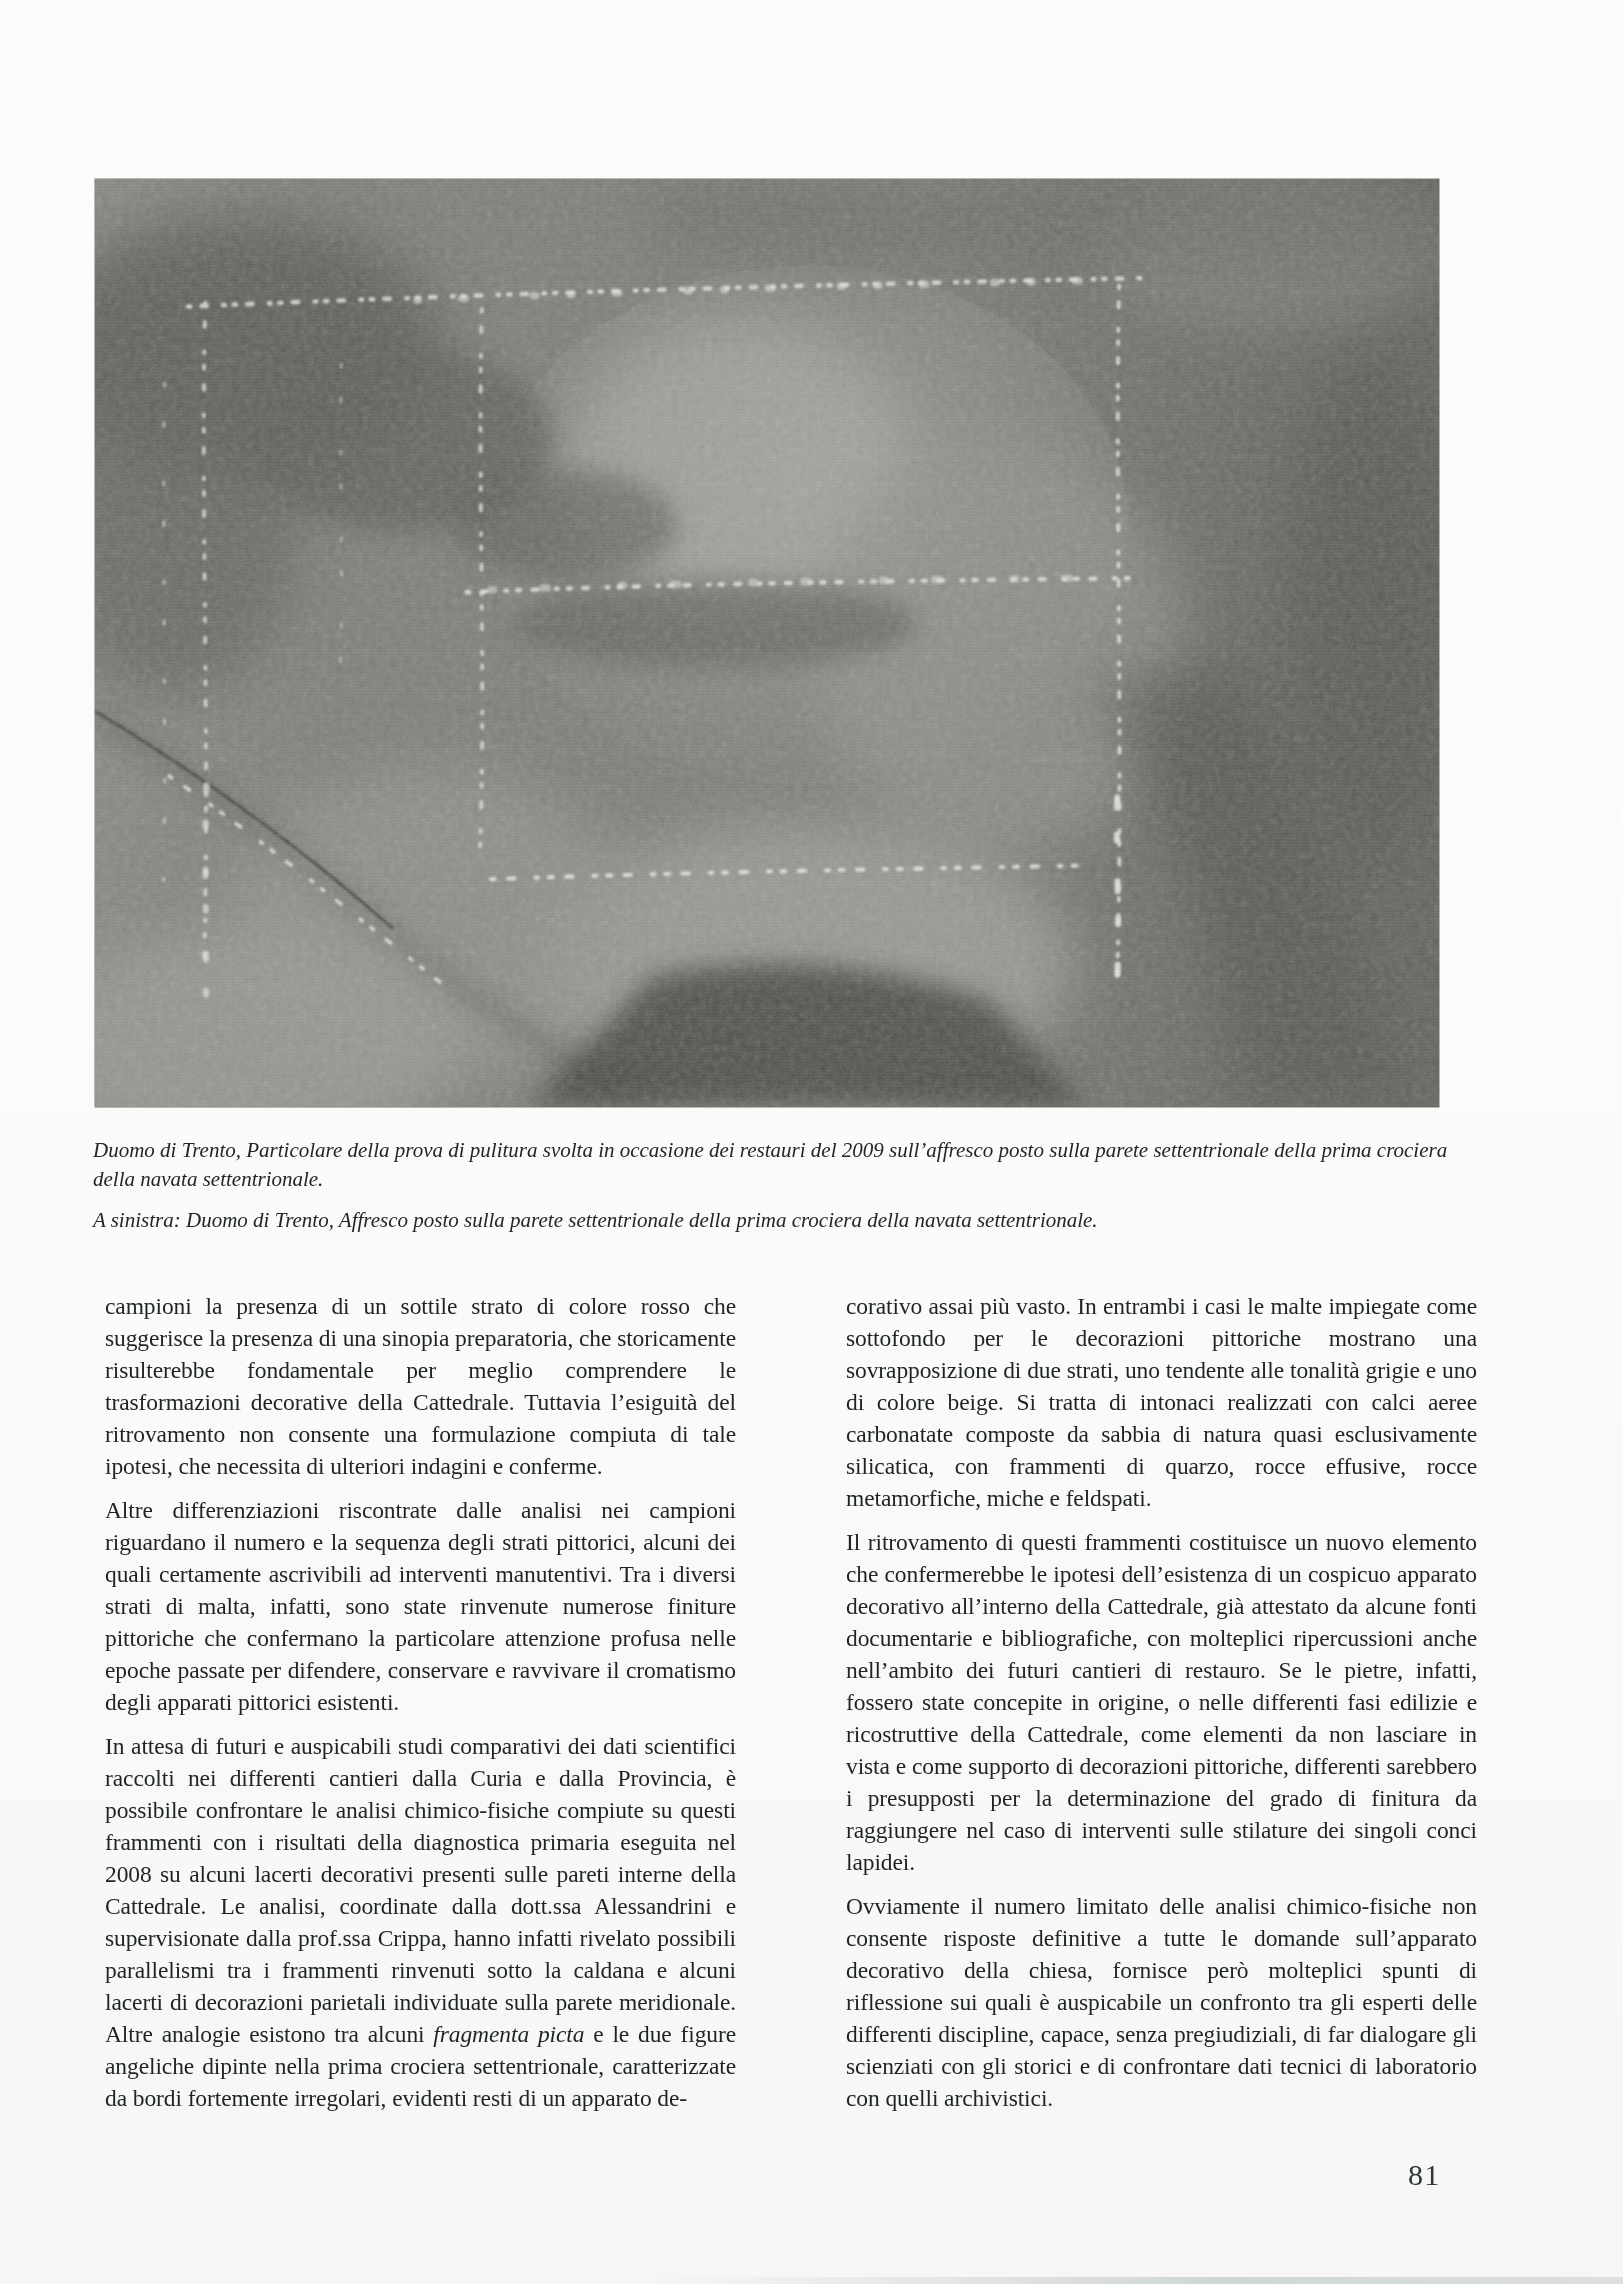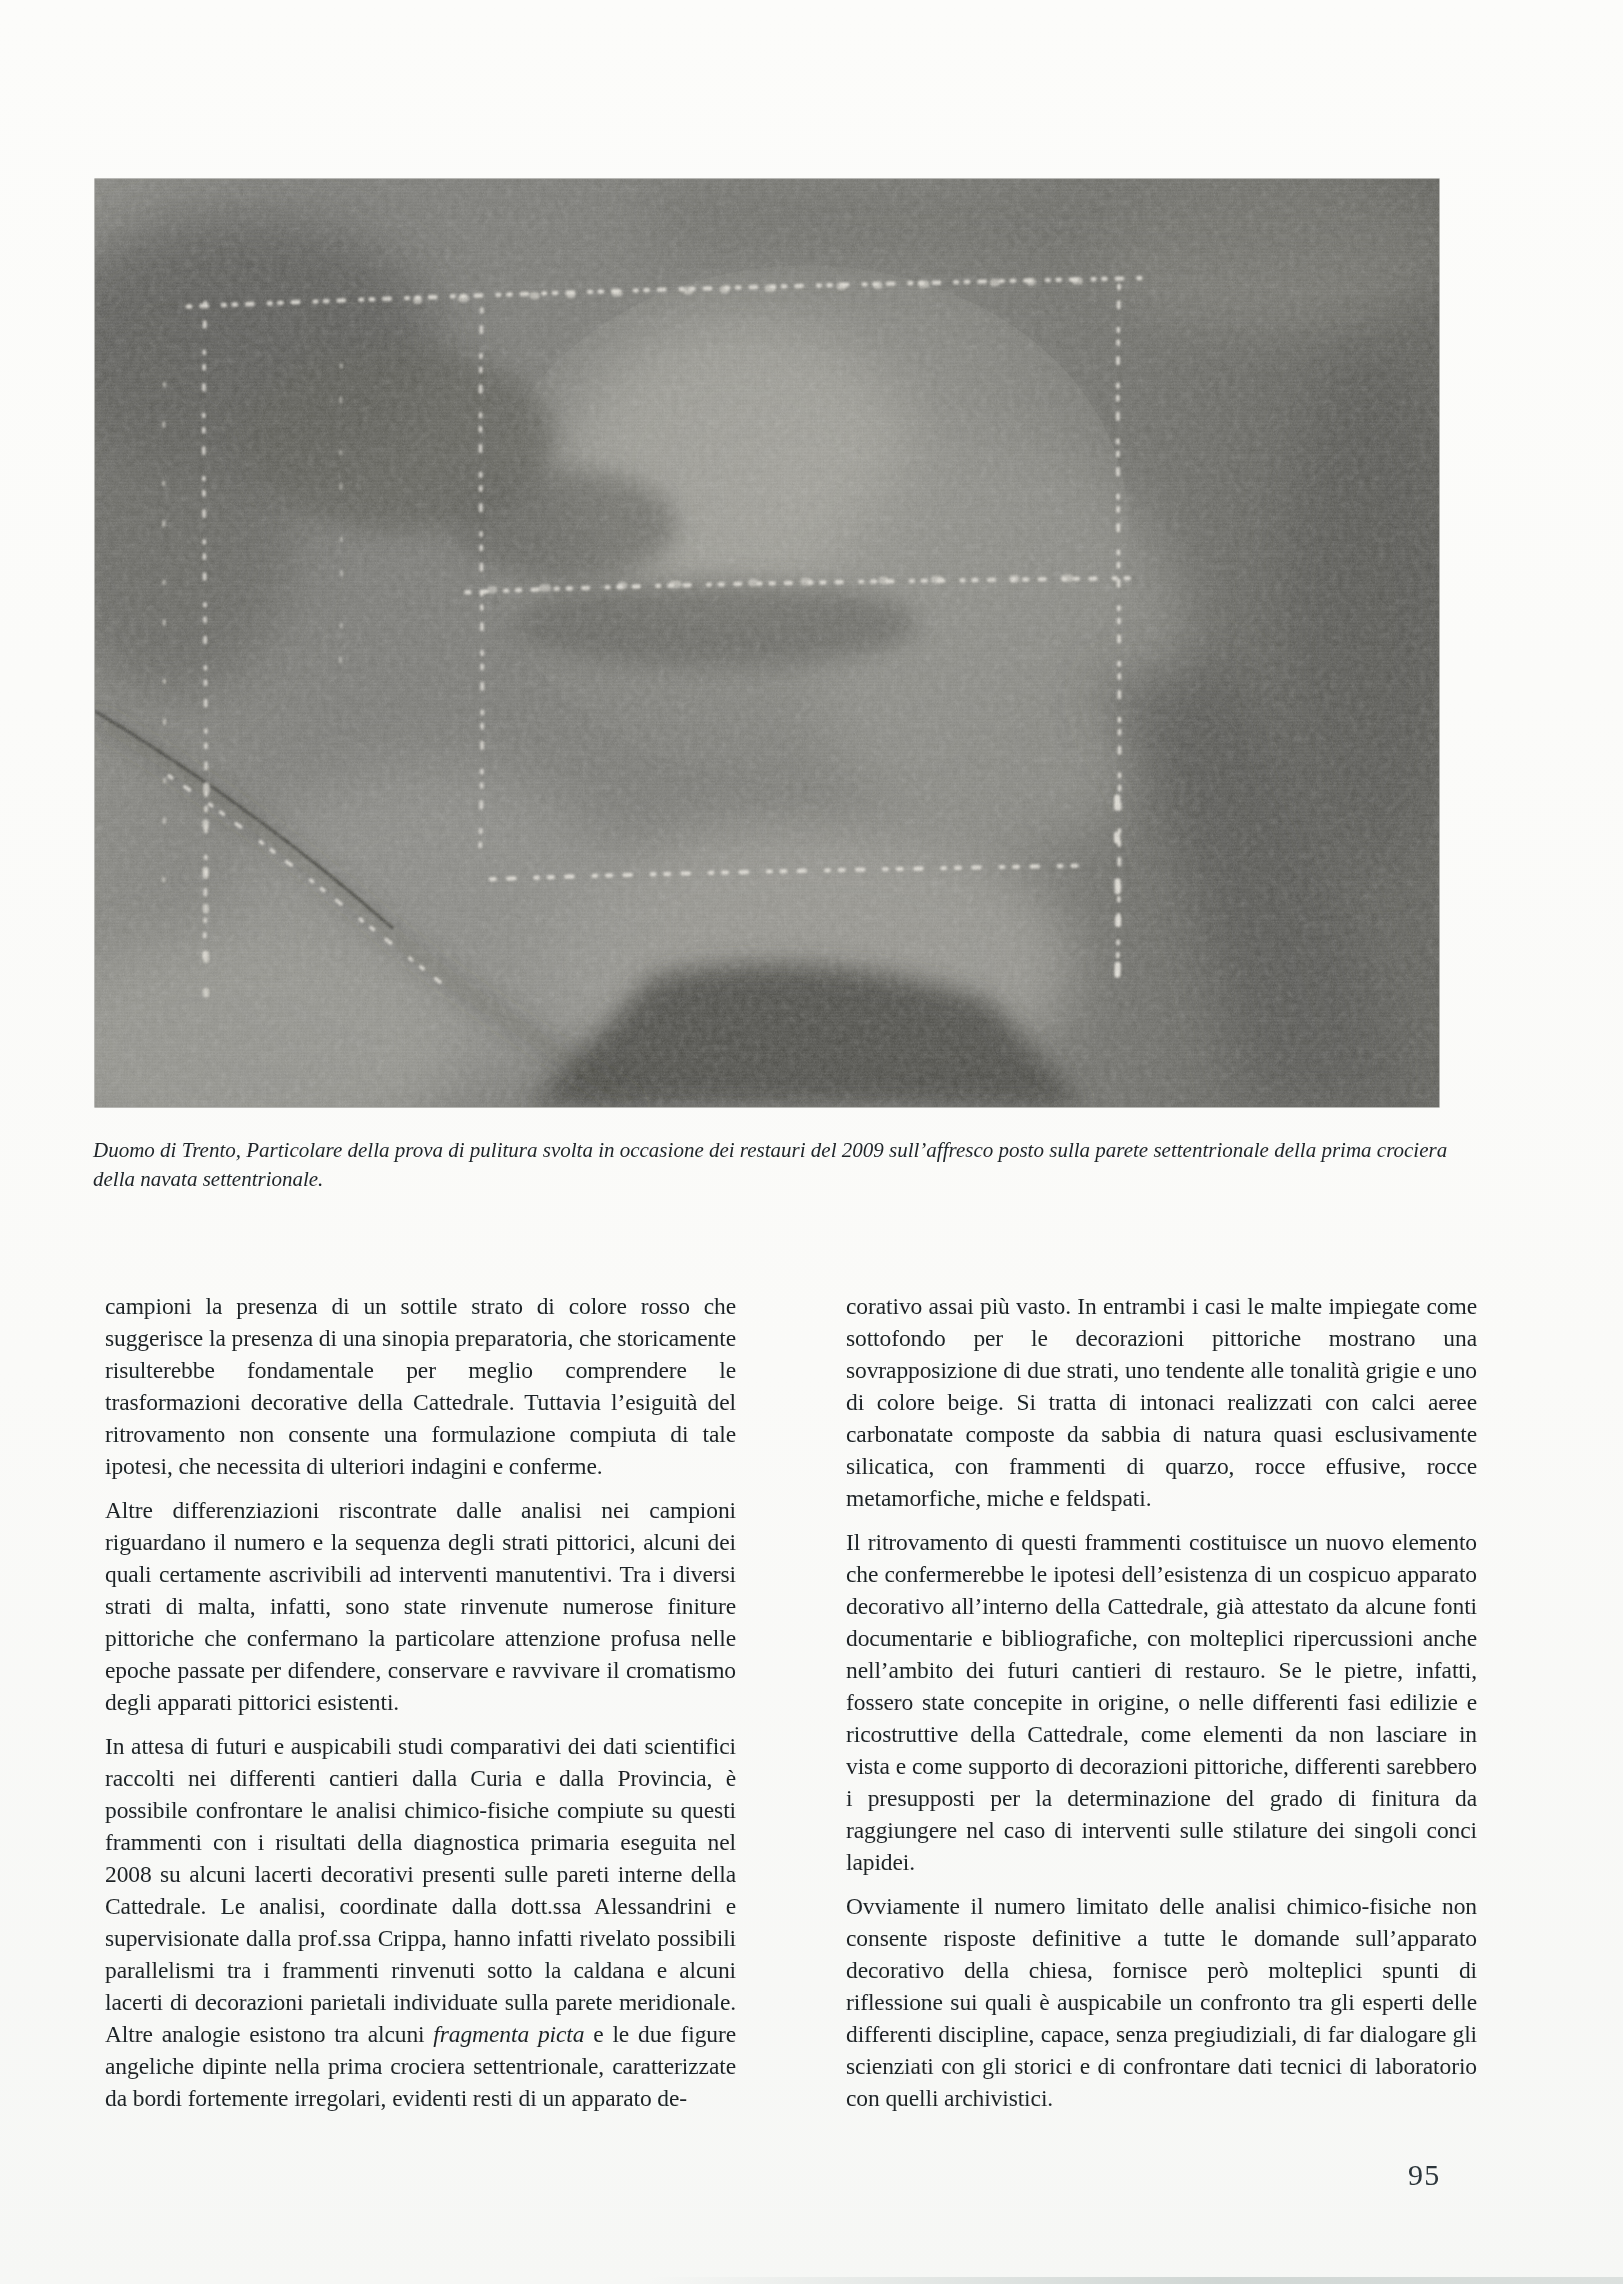--- a/index.html
+++ b/index.html
@@ -143,29 +143,30 @@
       <g>
         <rect x="0" y="0" width="2172" height="1500" filter="url(#grainA)" opacity="0.22"></rect>
         <rect x="0" y="0" width="2172" height="1500" filter="url(#grainB)" opacity="0.28"></rect>
         <rect x="0" y="0" width="2172" height="1500" fill="url(#dots)" opacity="0.35"></rect>
         <rect x="0" y="0" width="2172" height="1500" fill="url(#scan)"></rect>
       </g>
     </svg>
   </figure>
 
   <p class="caption caption-main">Duomo di Trento, Particolare della prova di pulitura svolta in occasione dei restauri del 2009 sull’affresco posto sulla parete settentrionale della prima crociera della navata settentrionale.</p>
+  <p class="caption caption-left">A sinistra: Duomo di Trento, Affresco posto sulla parete settentrionale della prima crociera della navata settentrionale.</p>
 
   <div class="col col-left">
       <p><span>campioni la presenza di un sottile strato di colore rosso che suggerisce la presenza di una sinopia preparatoria, che storicamente risulterebbe fondamentale per meglio comprendere le trasformazioni decorative della Cattedrale. Tuttavia l’esiguità del ritrovamento non consente una formulazione compiuta di tale ipotesi, che necessita di ulteriori indagini e conferme.</span></p>
       <p><span>Altre differenziazioni riscontrate dalle analisi nei campioni riguardano il numero e la sequenza degli strati pittorici, alcuni dei quali certamente ascrivibili ad interventi manutentivi. Tra i diversi strati di malta, infatti, sono state rinvenute numerose finiture pittoriche che confermano la particolare attenzione profusa nelle epoche passate per difendere, conservare e ravvivare il cromatismo degli apparati pittorici esistenti.</span></p>
       <p><span>In attesa di futuri e auspicabili studi comparativi dei dati scientifici raccolti nei differenti cantieri dalla Curia e dalla Provincia, è possibile confrontare le analisi chimico-fisiche compiute su questi frammenti con i risultati della diagnostica primaria eseguita nel 2008 su alcuni lacerti decorativi presenti sulle pareti interne della Cattedrale. Le analisi, coordinate dalla dott.ssa Alessandrini e supervisionate dalla prof.ssa Crippa, hanno infatti rivelato possibili parallelismi tra i frammenti rinvenuti sotto la caldana e alcuni lacerti di decorazioni parietali individuate sulla parete meridionale. Altre analogie esistono tra alcuni </span><span class="it">fragmenta picta</span><span> e le due figure angeliche dipinte nella prima crociera settentrionale, caratterizzate da bordi fortemente irregolari, evidenti resti di un apparato de-</span></p>
     </div>
   <div class="col col-right">
       <p><span>corativo assai più vasto. In entrambi i casi le malte impiegate come sottofondo per le decorazioni pittoriche mostrano una sovrapposizione di due strati, uno tendente alle tonalità grigie e uno di colore beige. Si tratta di intonaci realizzati con calci aeree carbonatate composte da sabbia di natura quasi esclusivamente silicatica, con frammenti di quarzo, rocce effusive, rocce metamorfiche, miche e feldspati.</span></p>
       <p><span>Il ritrovamento di questi frammenti costituisce un nuovo elemento che confermerebbe le ipotesi dell’esistenza di un cospicuo apparato decorativo all’interno della Cattedrale, già attestato da alcune fonti documentarie e bibliografiche, con molteplici ripercussioni anche nell’ambito dei futuri cantieri di restauro. Se le pietre, infatti, fossero state concepite in origine, o nelle differenti fasi edilizie e ricostruttive della Cattedrale, come elementi da non lasciare in vista e come supporto di decorazioni pittoriche, differenti sarebbero i presupposti per la determinazione del grado di finitura da raggiungere nel caso di interventi sulle stilature dei singoli conci lapidei.</span></p>
       <p><span>Ovviamente il numero limitato delle analisi chimico-fisiche non consente risposte definitive a tutte le domande sull’apparato decorativo della chiesa, fornisce però molteplici spunti di riflessione sui quali è auspicabile un confronto tra gli esperti delle differenti discipline, capace, senza pregiudiziali, di far dialogare gli scienziati con gli storici e di confrontare dati tecnici di laboratorio con quelli archivistici.</span></p>
     </div>
 
-  <div class="pagenum">95</div>
+  <div class="pagenum">81</div>
 
   <div class="scan-edge"></div>
 </div>
 
 
 </body></html>

